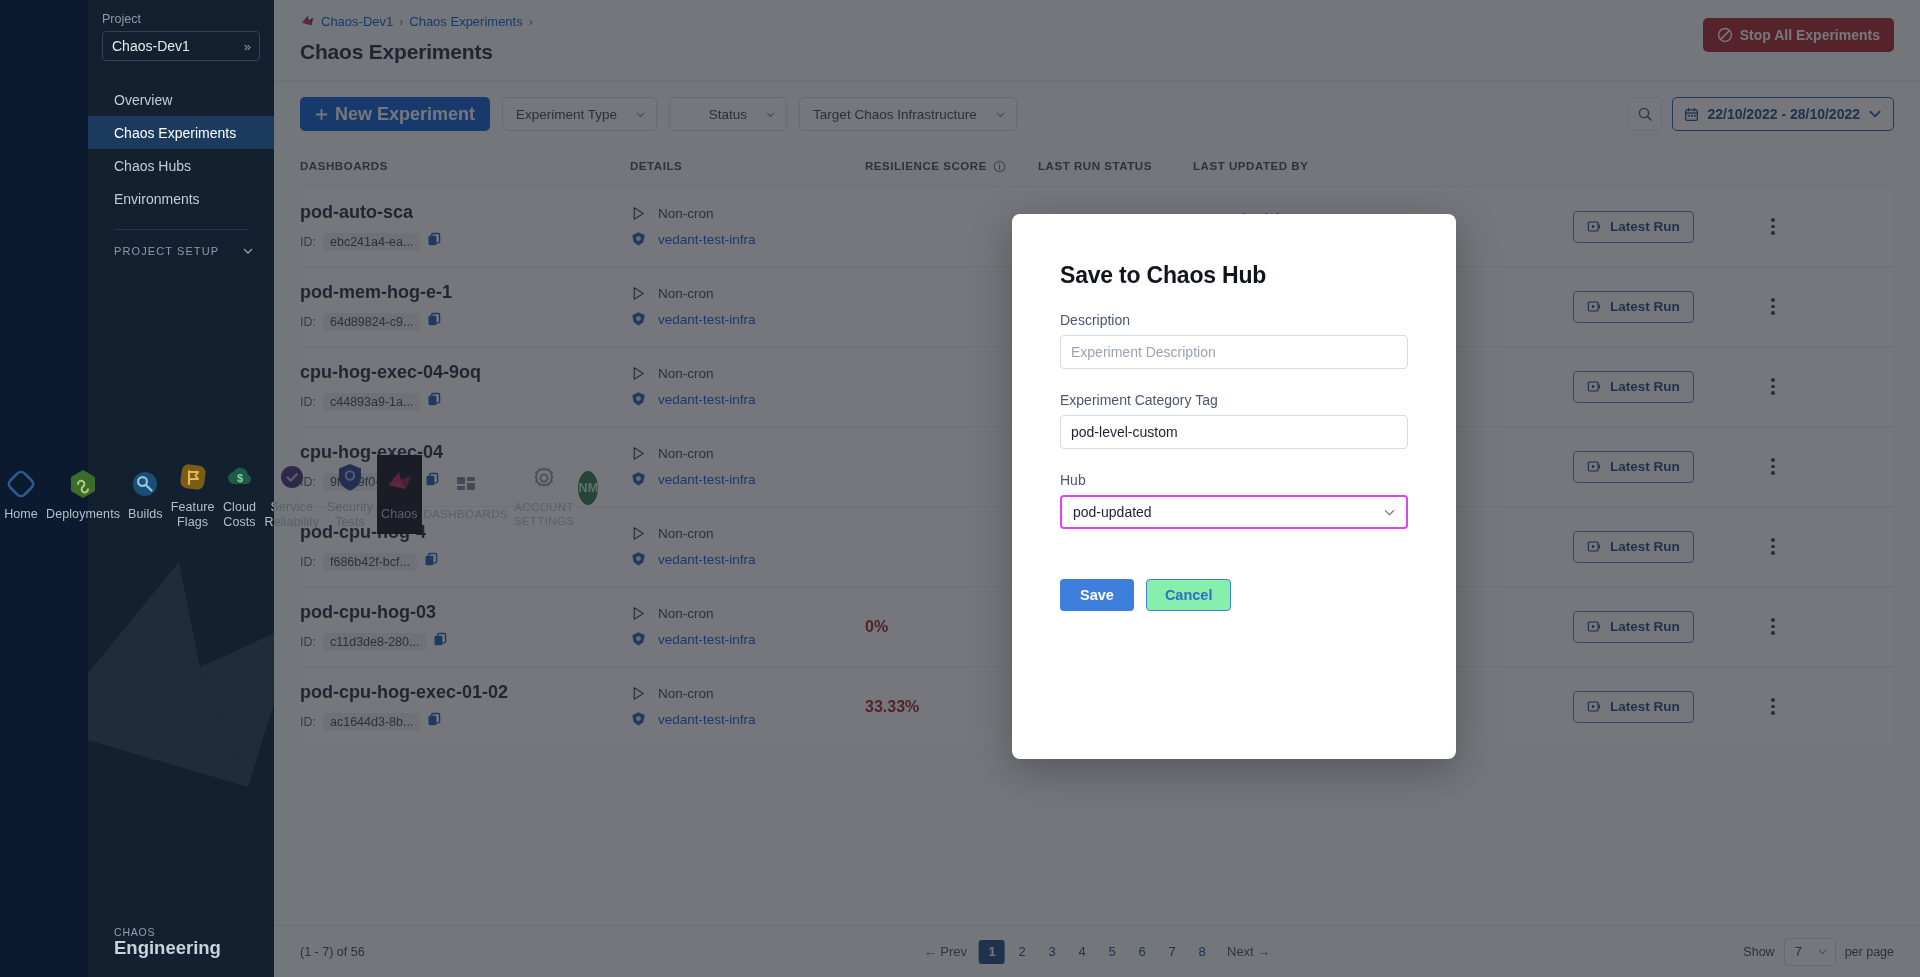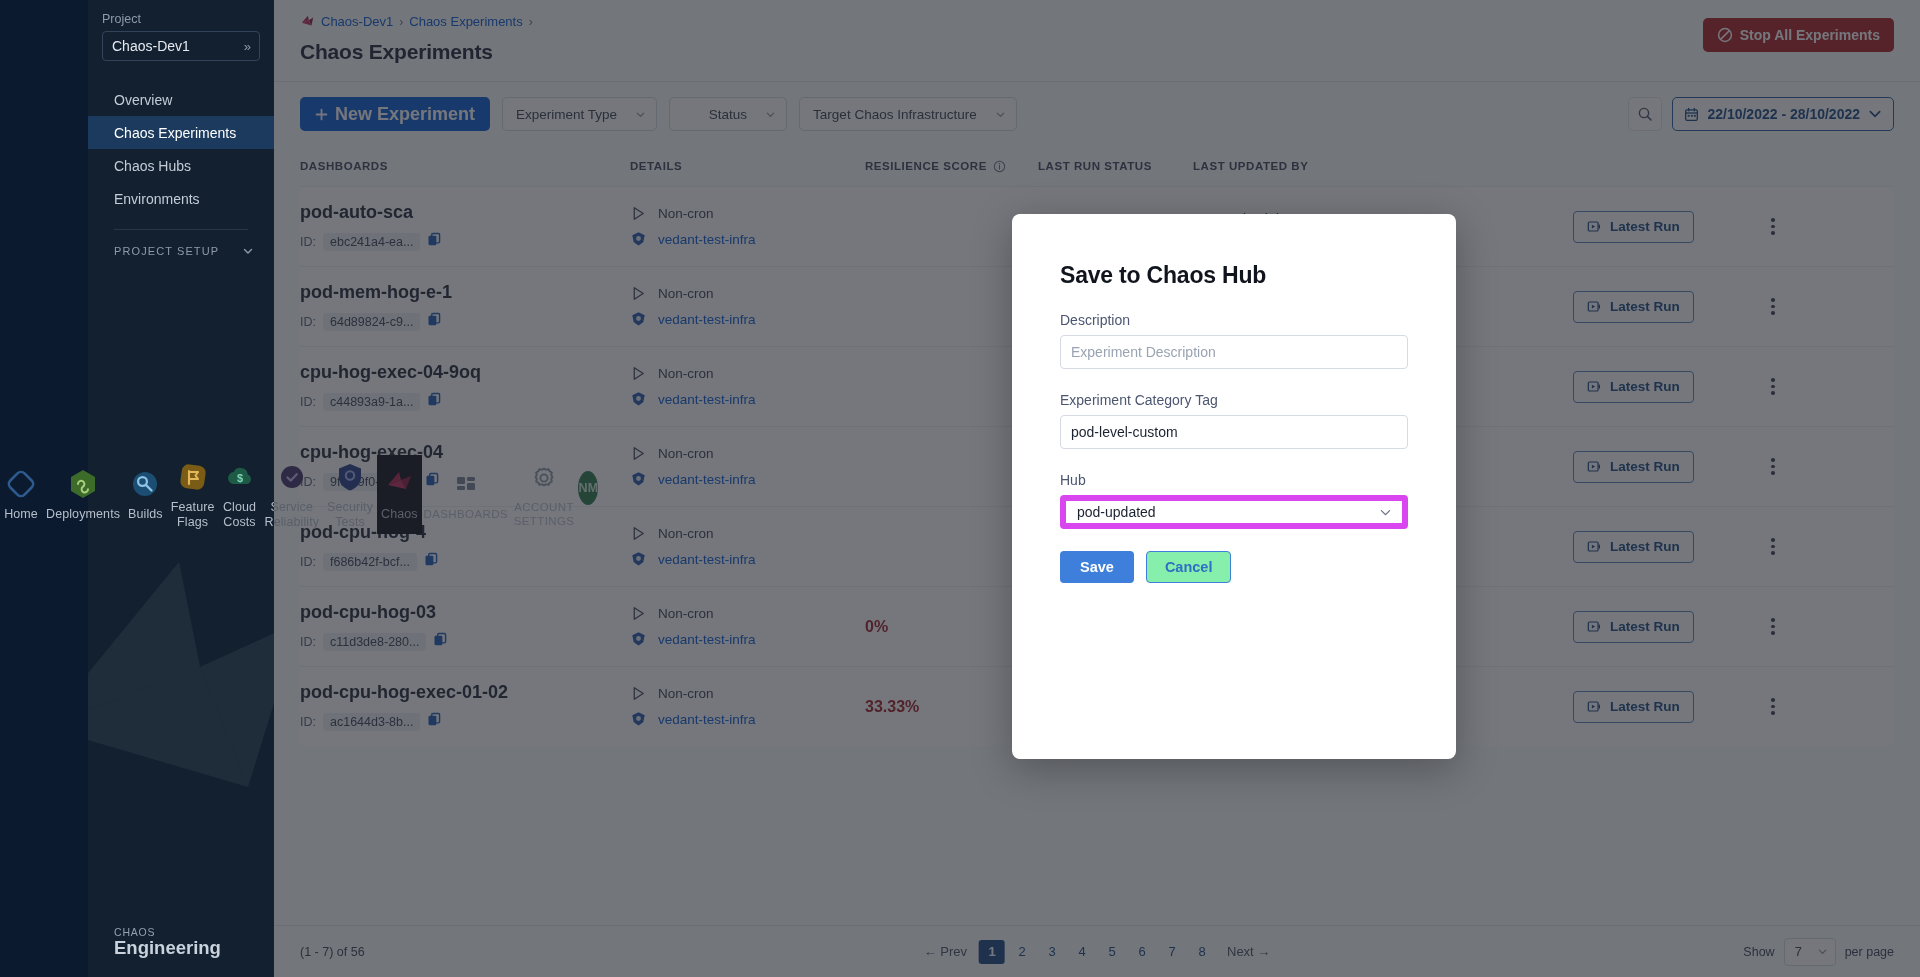--- a/index.html
+++ b/index.html
@@ -216,25 +216,25 @@
     background: #fff; display: flex; align-items: center; padding: 0 10px;
     font-size: 14px; color: #1b2230;
   }
   .input-box.placeholder { color: #9aa3b2; }
   .input-affix {
     position: absolute; right: 7px; top: 50%; transform: translateY(-50%);
     width: 18px; height: 18px; display: flex; align-items: center; justify-content: center;
     cursor: pointer;
   }
   .select-box {
-    height: 34px; border: 6px solid #d946ef; border-radius: 4px; background: #fff;
+    height: 34px; border: 2px solid #d946ef; border-radius: 4px; background: #fff;
     display: flex; align-items: center; justify-content: space-between;
     padding: 0 10px 0 11px; font-size: 14px; color: #1b2230; cursor: pointer;
   }
-  .modal-actions { margin-top: 22px; display: flex; align-items: center; gap: 12px; }
+  .modal-actions { margin-top: 50px; display: flex; align-items: center; gap: 12px; }
   .btn-save {
     background: #3d7fdb; color: #fff; border: none; border-radius: 4px;
     height: 32px; padding: 0 20px; font-size: 14.5px; font-weight: bold;
     font-family: inherit; cursor: pointer;
   }
   .btn-cancel {
     background: #86efac; color: #2f6fc4; border: 1px solid #3d7fdb; border-radius: 4px;
     height: 32px; padding: 0 18px; font-size: 14.5px; font-weight: bold;
     font-family: inherit; cursor: pointer;
   }

